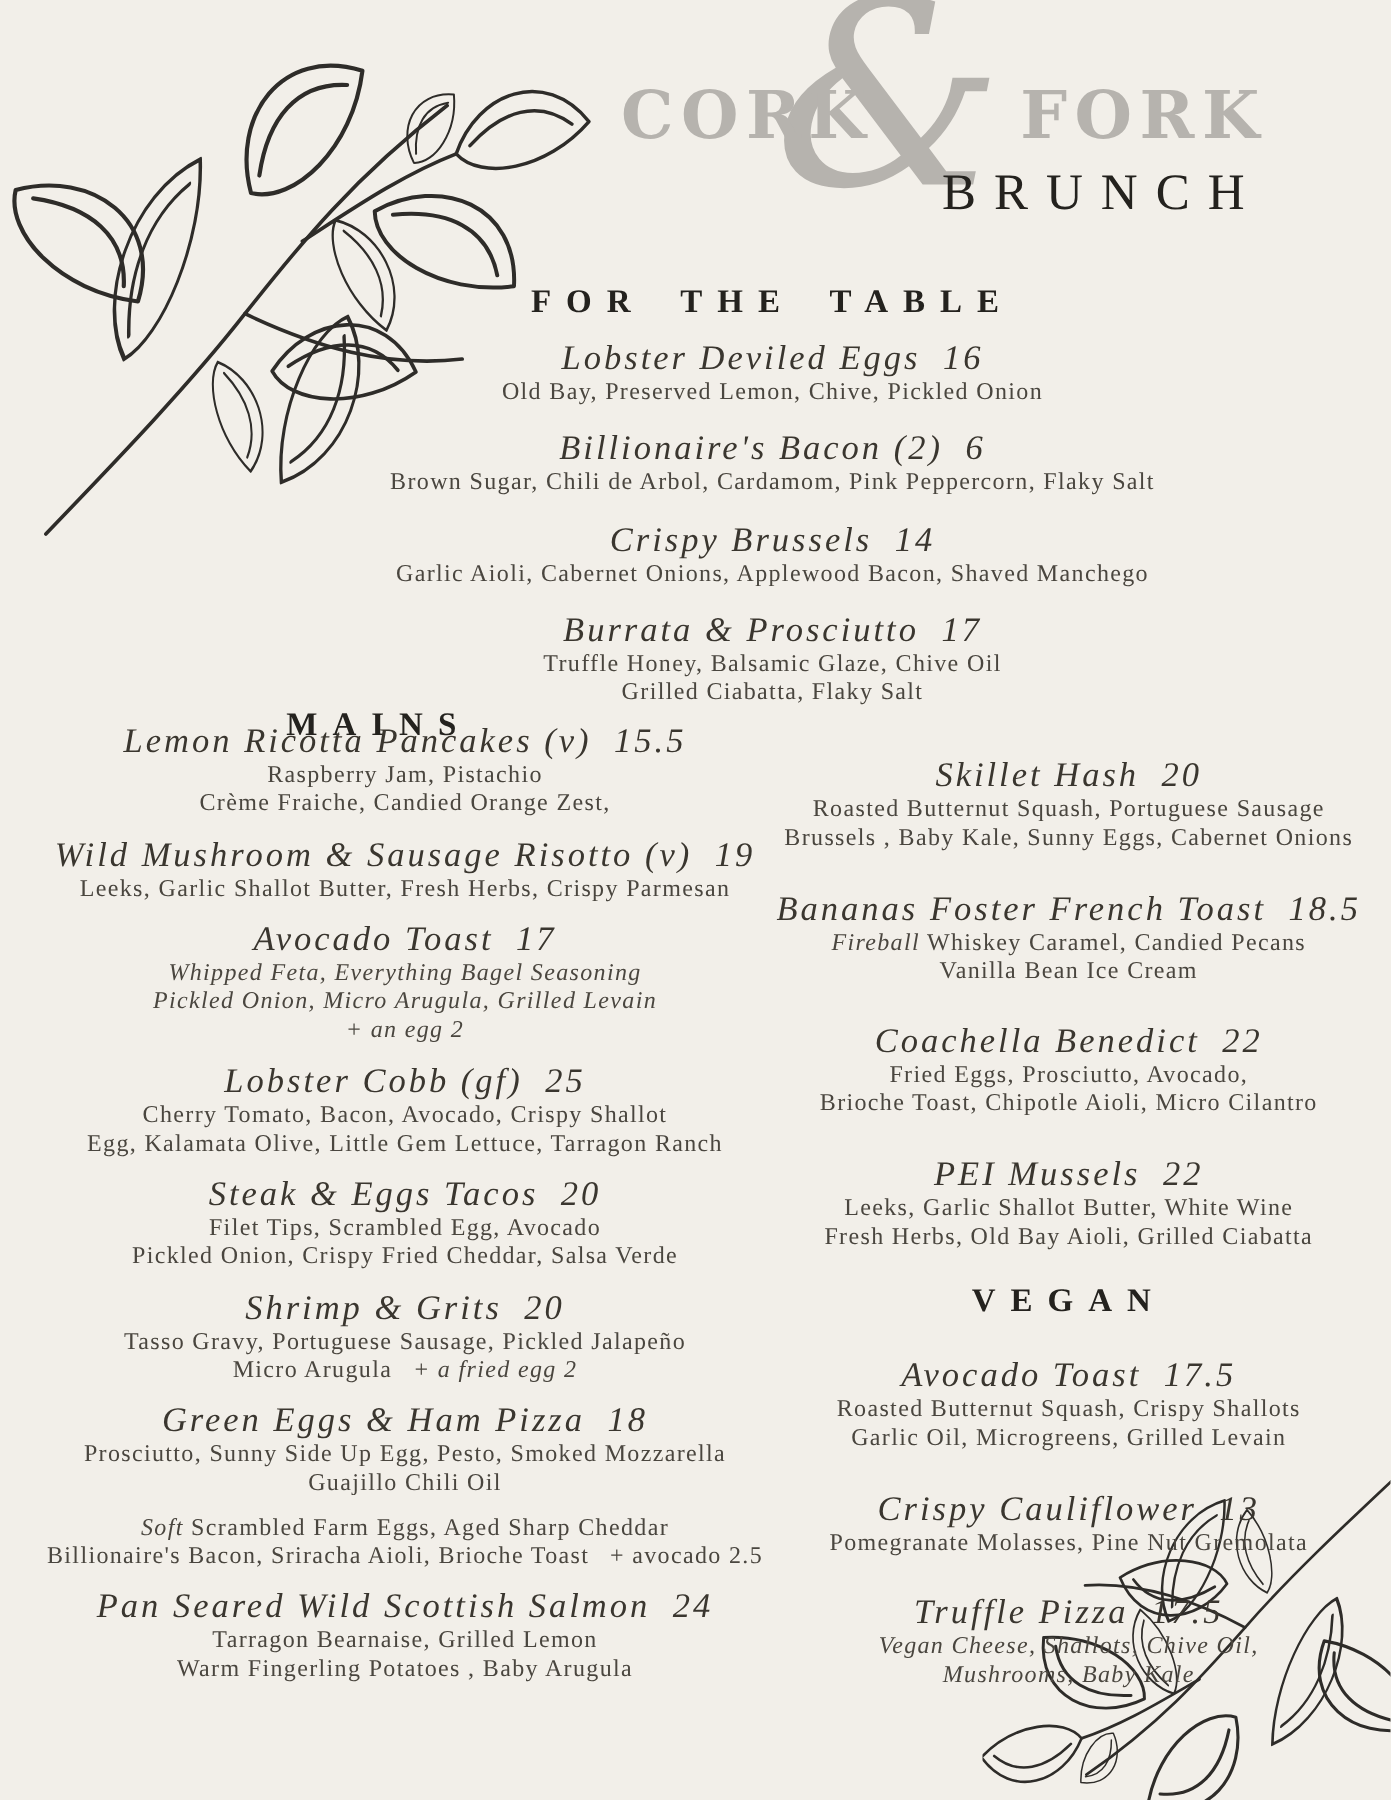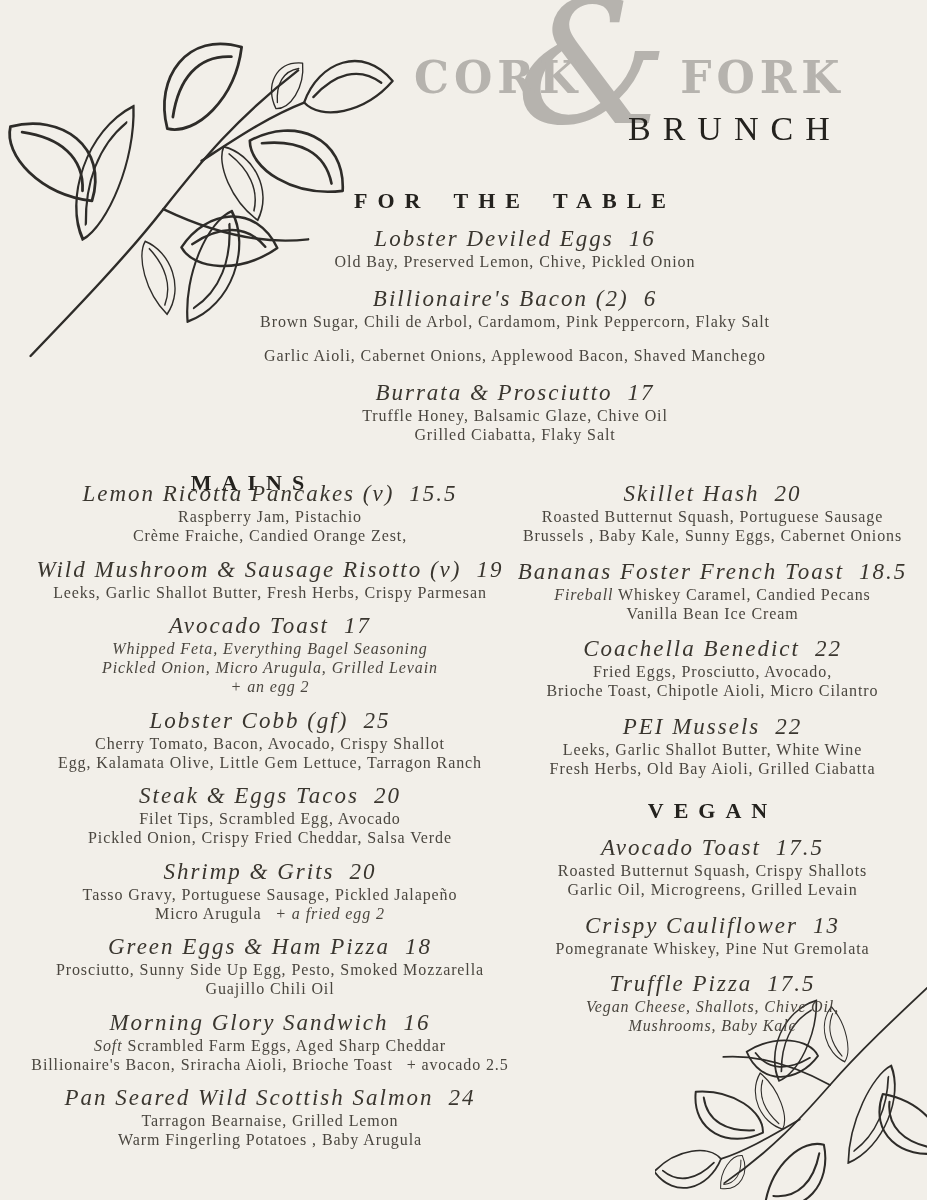--- a/index.html
+++ b/index.html
@@ -54,21 +54,21 @@
     font-size:16px;letter-spacing:0.9px;
     color:var(--ink-desc);line-height:1.2;
   }
   .item-desc em{font-style:italic;}
   #for-the-table{position:absolute;top:188px;left:134px;width:762px;text-align:center;}
   #for-the-table .section-heading{margin-bottom:11px;}
   #for-the-table .menu-item{margin-bottom:14px;}
   #mains-heading{position:absolute;top:470px;left:0;width:505px;}
   #col-left{position:absolute;top:480px;left:0;width:540px;text-align:center;}
   #col-right{position:absolute;top:480px;left:498px;width:429px;text-align:center;}
-  #col-right .menu-item{margin-bottom:12px;}
+  #col-right .menu-item{margin-bottom:12px;margin-top:23px;}
   #vegan-heading{margin-top:20px;margin-bottom:10px;}
 </style>
 </head>
 <body>
 
 <svg class="branch-tl" viewBox="0 0 400 350" aria-hidden="true">
   <defs>
     <g id="leafshape">
       <path d="M0 0 C 18 -42, 66 -56, 94 -16 C 62 16, 16 20, 0 0 Z"></path>
       <path d="M10 -5 C 34 -28, 60 -34, 82 -15"></path>
@@ -109,20 +109,21 @@
   <div>
       <div class="menu-item">
         <div class="item-title"><span class="item-name">Lobster Deviled Eggs</span><span class="item-price">16</span></div>
         <div class="item-desc"><span>Old Bay, Preserved Lemon, Chive, Pickled Onion</span></div>
       </div>
       <div class="menu-item">
         <div class="item-title"><span class="item-name">Billionaire's Bacon (2)</span><span class="item-price">6</span></div>
         <div class="item-desc"><span>Brown Sugar, Chili de Arbol, Cardamom, Pink Peppercorn, Flaky Salt</span></div>
       </div>
       <div class="menu-item">
+        <div class="item-title"><span class="item-name">Crispy Brussels</span><span class="item-price">14</span></div>
         <div class="item-desc"><span>Garlic Aioli, Cabernet Onions, Applewood Bacon, Shaved Manchego</span></div>
       </div>
       <div class="menu-item">
         <div class="item-title"><span class="item-name">Burrata &amp; Prosciutto</span><span class="item-price">17</span></div>
         <div class="item-desc"><span>Truffle Honey, Balsamic Glaze, Chive Oil</span></div>
         <div class="item-desc"><span>Grilled Ciabatta, Flaky Salt</span></div>
       </div>
     </div>
 </section>
 
@@ -158,21 +159,20 @@
       <div class="item-title"><span class="item-name">Shrimp &amp; Grits</span><span class="item-price">20</span></div>
       <div class="item-desc"><span>Tasso Gravy, Portuguese Sausage, Pickled Jalapeño</span></div>
       <div class="item-desc"><span>Micro Arugula  </span><em>+ a fried egg 2</em></div>
     </div>
     <div class="menu-item">
       <div class="item-title"><span class="item-name">Green Eggs &amp; Ham Pizza</span><span class="item-price">18</span></div>
       <div class="item-desc"><span>Prosciutto, Sunny Side Up Egg, Pesto, Smoked Mozzarella</span></div>
       <div class="item-desc"><span>Guajillo Chili Oil</span></div>
     </div>
     <div class="menu-item">
-      <div class="item-title"><span class="item-name">Morning Glory Sandwich</span><span class="item-price">16</span></div>
       <div class="item-desc"><em>Soft</em><span> Scrambled Farm Eggs, Aged Sharp Cheddar</span></div>
       <div class="item-desc"><span>Billionaire's Bacon, Sriracha Aioli, Brioche Toast  + avocado 2.5</span></div>
     </div>
     <div class="menu-item">
       <div class="item-title"><span class="item-name">Pan Seared Wild Scottish Salmon</span><span class="item-price">24</span></div>
       <div class="item-desc"><span>Tarragon Bearnaise, Grilled Lemon</span></div>
       <div class="item-desc"><span>Warm Fingerling Potatoes ,  Baby Arugula</span></div>
     </div>
   </section>
 
@@ -201,21 +201,21 @@
     </div>
   <h2 id="vegan-heading" class="section-heading">VEGAN</h2>
   <div>
       <div class="menu-item">
         <div class="item-title"><span class="item-name">Avocado Toast</span><span class="item-price">17.5</span></div>
         <div class="item-desc"><span>Roasted Butternut Squash, Crispy Shallots</span></div>
         <div class="item-desc"><span>Garlic Oil, Microgreens, Grilled Levain</span></div>
       </div>
       <div class="menu-item">
         <div class="item-title"><span class="item-name">Crispy Cauliflower</span><span class="item-price">13</span></div>
-        <div class="item-desc"><span>Pomegranate Whiskey, Pine Nut Gremolata</span></div>
+        <div class="item-desc"><span>Pomegranate Molasses, Pine Nut Gremolata</span></div>
       </div>
       <div class="menu-item">
         <div class="item-title"><span class="item-name">Truffle Pizza</span><span class="item-price">17.5</span></div>
         <div class="item-desc"><em>Vegan Cheese, Shallots, Chive Oil,</em></div>
         <div class="item-desc"><em>Mushrooms, Baby Kale</em></div>
       </div>
     </div>
 </section>
 
 </body></html>

